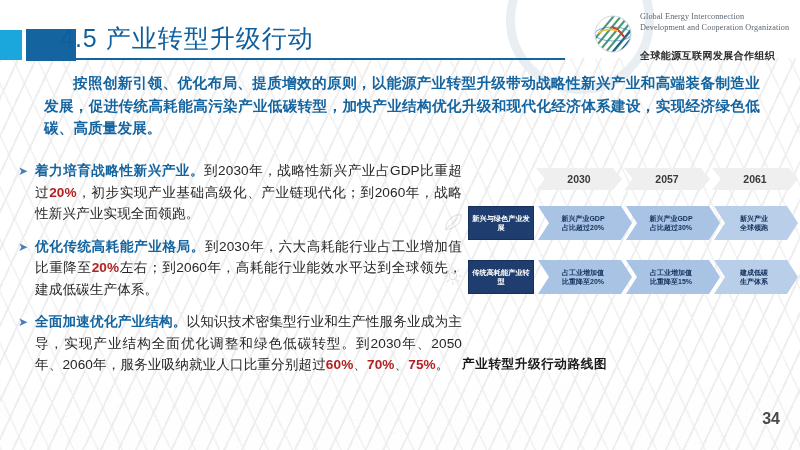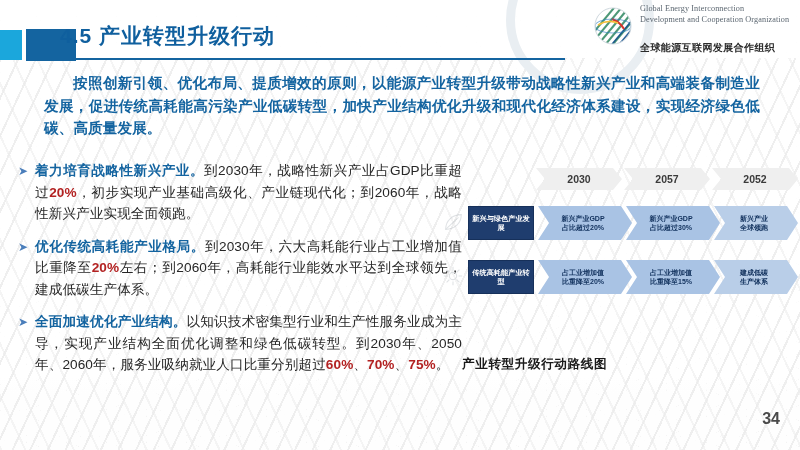--- a/index.html
+++ b/index.html
@@ -22,30 +22,30 @@
       repeating-linear-gradient(115deg, rgba(236,236,236,0.85) 0 2px, rgba(255,255,255,0) 2px 16px),
       repeating-linear-gradient(65deg, rgba(240,240,240,0.7) 0 2px, rgba(255,255,255,0) 2px 22px);
     pointer-events:none;
   }
   
   .header{position:absolute;left:0;top:0;width:800px;height:62px;}
   .hdr-sq1{position:absolute;left:0;top:30px;width:22px;height:30px;background:#1ba7dc;}
   .hdr-sq2{position:absolute;left:26px;top:29px;width:50px;height:32px;background:#1464a0;}
   .hdr-title{
     position:absolute;left:60px;top:22px;
-    font-size:21px;font-weight:bold;color:#0f5f9e;
+    font-size:25px;font-weight:normal;color:#0f5f9e;
     letter-spacing:1px;white-space:nowrap;
   }
   .hdr-rule{position:absolute;left:60px;top:58px;width:505px;height:2px;background:#1464a0;}
   .hdr-arc{
     position:absolute;left:506px;top:-54px;width:130px;height:130px;
     border:9px solid #e9eef2;border-radius:50%;
   }
   
-  .logo{position:absolute;left:592px;top:2px;width:200px;height:48px;}
+  .logo{position:absolute;left:592px;top:10px;width:200px;height:48px;}
   .logo-globe{position:absolute;left:0;top:3px;width:42px;height:42px;}
   .logo-txt{position:absolute;left:48px;top:2px;width:152px;}
   .logo-l1,.logo-l2{
     font-family:"Liberation Serif","DejaVu Serif",serif;
     font-size:8.2px;color:#5b6670;line-height:10.5px;letter-spacing:.1px;white-space:nowrap;
   }
   .logo-cn{font-size:10px;font-weight:bold;color:#2b2b2b;margin-top:16px;letter-spacing:.4px;white-space:nowrap;}
   
   .intro{
     position:absolute;left:44px;top:72px;width:716px;
@@ -174,21 +174,21 @@
       </div>
     </div>
 
   </div>
 
   <div class="road">
 
     <div class="years">
       <div class="ychev" style="left:0px;">2030</div>
       <div class="ychev" style="left:88px;">2057</div>
-      <div class="ychev" style="left:176px;">2052</div>
+      <div class="ychev" style="left:176px;">2061</div>
     </div>
 
     <div class="row" style="top:38px;">
       <svg class="wmicon" style="left:-20px;top:5px;" viewBox="0 0 24 24">
         <path d="M4 20 C4 10 12 4 21 4 C21 13 14 20 4 20 Z" fill="none" stroke="#9aa3ab" stroke-width="1.2"></path>
         <path d="M4 20 L18 7" stroke="#9aa3ab" stroke-width="1.1"></path>
       </svg>
       <div class="rlabel">新兴与绿色产业发展</div>
       <div class="arw" style="left:76px;width:94px;">新兴产业GDP<br>占比超过20%</div>
       <div class="arw" style="left:164px;width:94px;">新兴产业GDP<br>占比超过30%</div>

